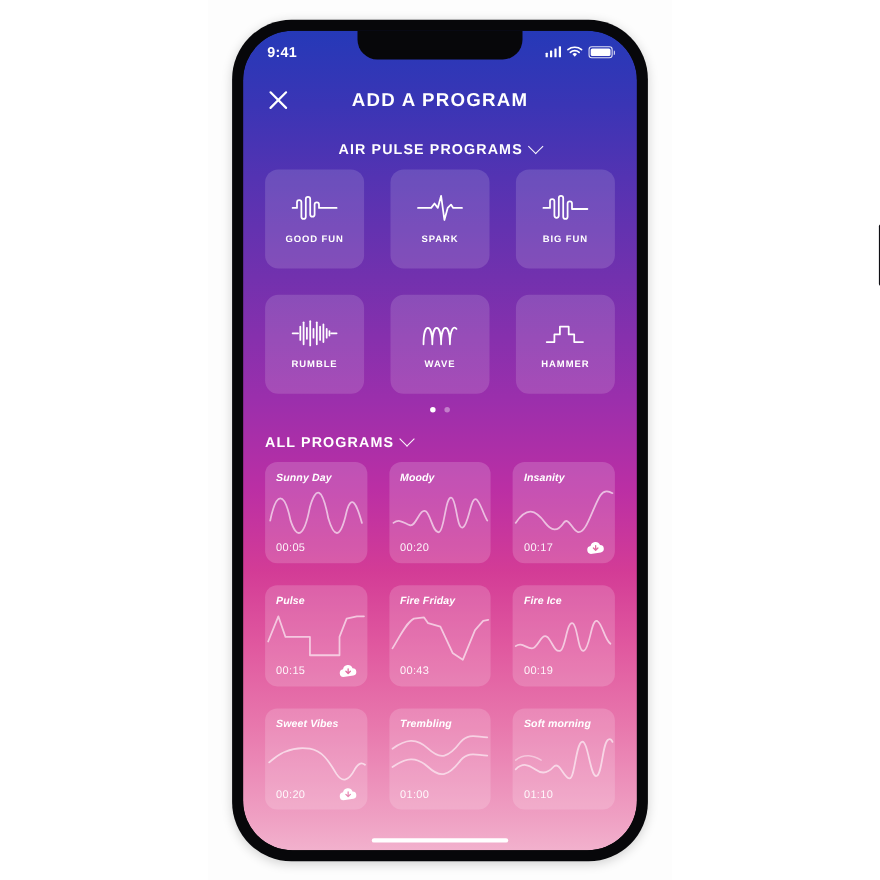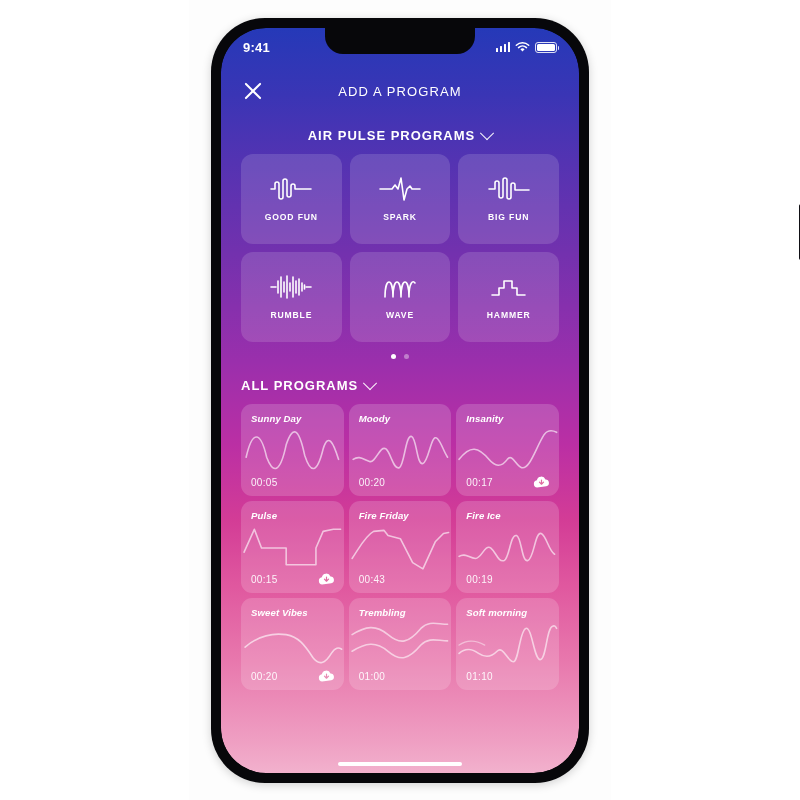--- a/index.html
+++ b/index.html
@@ -97,21 +97,21 @@
     position:absolute;left:20px;width:24px;height:24px;cursor:pointer;
   }
   .close-btn::before,.close-btn::after{
     content:"";position:absolute;left:1px;top:11px;width:22px;height:2px;
     background:#fff;border-radius:1px;
   }
   .close-btn::before{transform:rotate(45deg);}
   .close-btn::after{transform:rotate(-45deg);}
   .nav-title{
     width:100%;text-align:center;color:#fff;
-    font-size:13px;font-weight:normal;letter-spacing:1.1px;
+    font-size:17px;font-weight:bold;letter-spacing:1.1px;
   }
 
   
   .body{
     position:absolute;left:0;top:86px;width:100%;bottom:0;
     padding:0 20px;box-sizing:border-box;
   }
 
   .section-head{
     display:flex;align-items:center;gap:7px;
@@ -120,21 +120,21 @@
   .sh-airpulse{margin-top:14px;justify-content:center;}
   .sh-all{margin-top:19px;}
   .chev{
     width:9px;height:9px;border-right:1.8px solid #fff;border-bottom:1.8px solid #fff;
     transform:rotate(45deg) translate(-2px,-2px);opacity:.95;
   }
 
   
   .pulse-grid{
     margin-top:11px;
-    display:grid;grid-template-columns:repeat(3,1fr);gap:8px;
+    display:grid;grid-template-columns:repeat(3,1fr);gap:24px;
   }
   .pulse-tile{
     background:rgba(255,255,255,.14);
     border-radius:12px;
     height:90px;
     display:flex;flex-direction:column;align-items:center;justify-content:center;
     gap:10px;cursor:pointer;
   }
   .pulse-tile svg{display:block;}
   .pulse-label{
@@ -144,21 +144,21 @@
   
   .dots{
     margin-top:12px;display:flex;justify-content:center;align-items:center;gap:8px;
   }
   .dot{width:5px;height:5px;border-radius:50%;background:rgba(255,255,255,.38);}
   .dot.on{background:#fff;}
 
   
   .prog-grid{
     margin-top:11px;
-    display:grid;grid-template-columns:repeat(3,1fr);gap:5px;
+    display:grid;grid-template-columns:repeat(3,1fr);gap:20px;
   }
   .prog-card{
     background:rgba(255,255,255,.17);
     border-radius:11px;
     height:92px;position:relative;overflow:hidden;cursor:pointer;
   }
   .prog-name{
     position:absolute;left:10px;top:9px;
     color:#fff;font-size:9.6px;font-weight:bold;font-style:italic;
     letter-spacing:.1px;white-space:nowrap;

